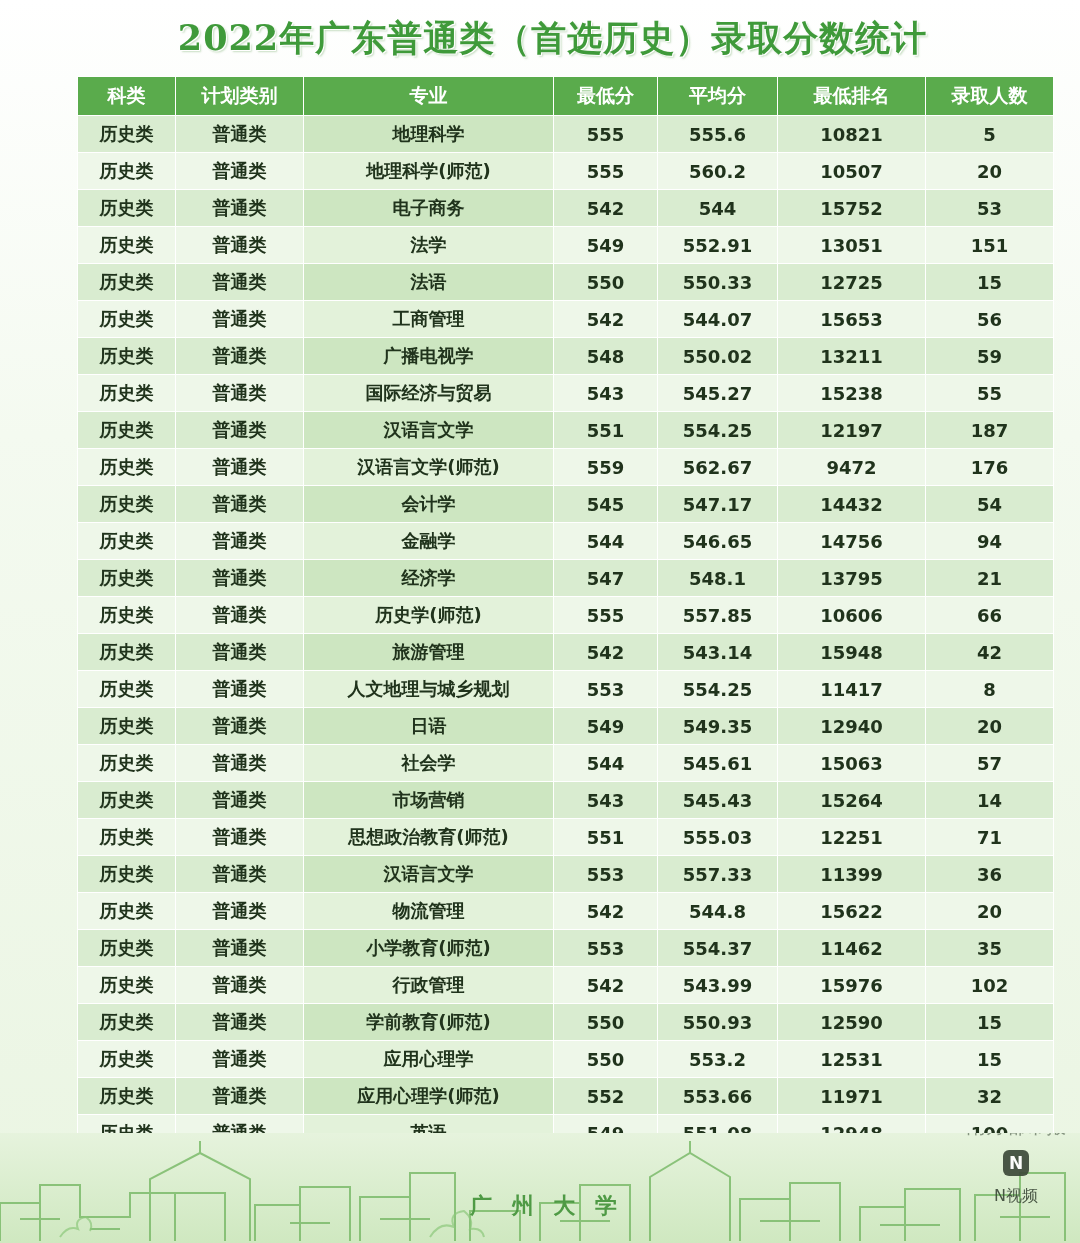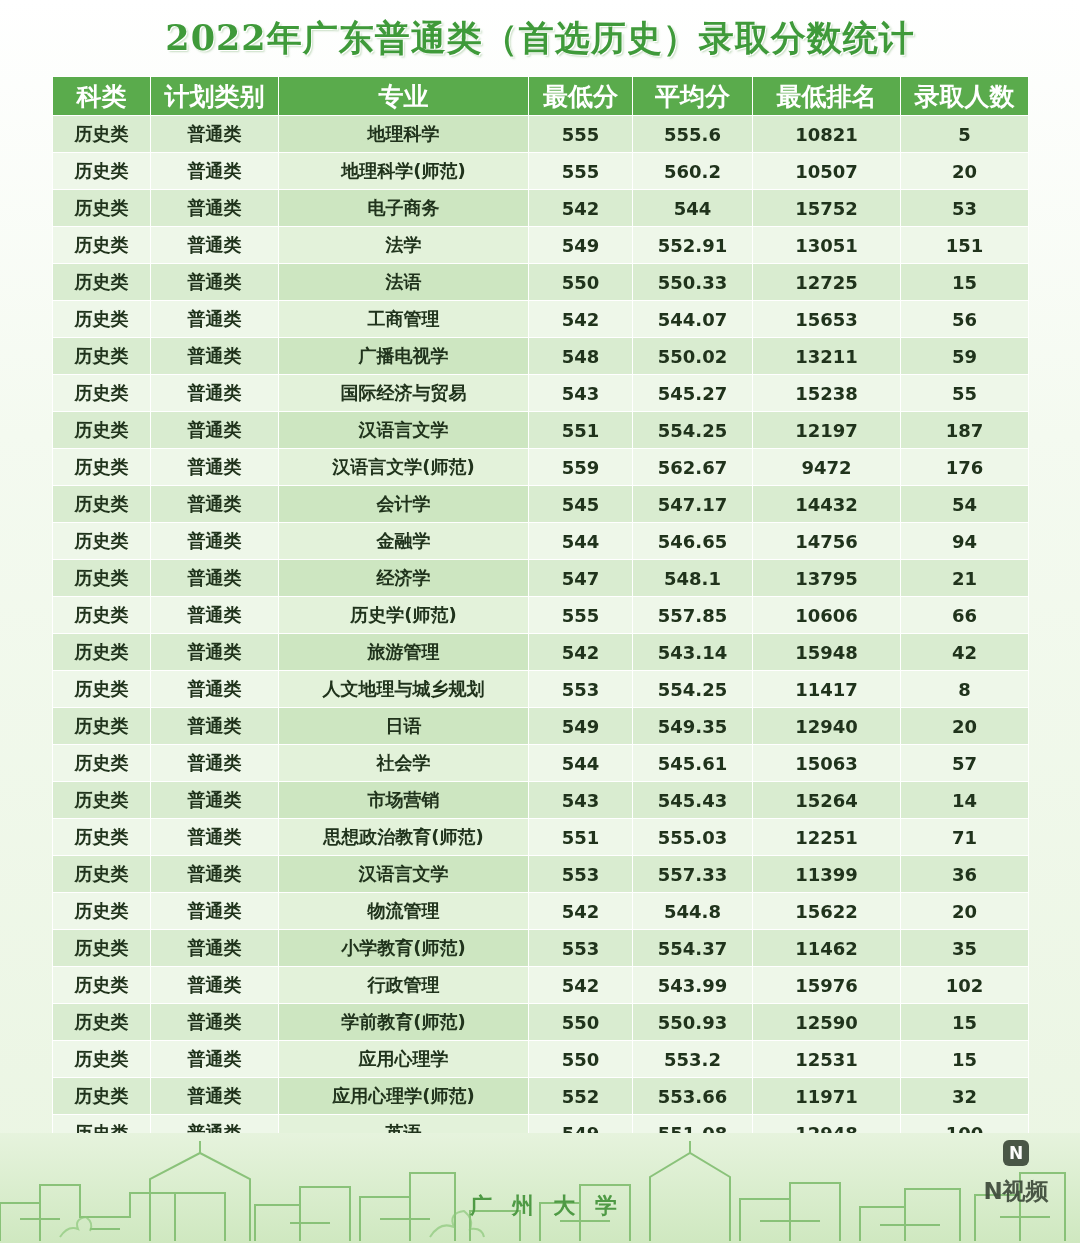--- a/index.html
+++ b/index.html
@@ -13,20 +13,21 @@
     font-family: "Liberation Sans", sans-serif;
     overflow: hidden;
     position: relative;
   }
   .page {
     position: relative;
     width: 1080px;
     height: 1243px;
     background: linear-gradient(180deg, #ffffff 0%, #f4faf0 35%, #eaf5e2 100%);
     box-sizing: border-box;
+    padding-left: 25px;
   }
   .title-bar {
     height: 76px;
     display: flex;
     align-items: center;
     justify-content: center;
   }
   .title {
     font-family: "DejaVu Serif", "Liberation Serif", serif;
     font-weight: bold;
@@ -48,21 +49,21 @@
   table.score-table col.c1 { width: 128px; }
   table.score-table col.c2 { width: 250px; }
   table.score-table col.c3 { width: 104px; }
   table.score-table col.c4 { width: 120px; }
   table.score-table col.c5 { width: 148px; }
   table.score-table col.c6 { width: 128px; }
 
   table.score-table th {
     background: #5aab4c;
     color: #ffffff;
-    font-size: 25px;
+    font-size: 19px;
     font-weight: bold;
     height: 36px;
     border: 1px solid #ffffff;
     text-align: center;
     font-family: "DejaVu Sans", "Liberation Sans", sans-serif;
   }
   table.score-table td {
     height: 34px;
     border: 1px solid #ffffff;
     text-align: center;
@@ -134,22 +135,22 @@
     background: #3d4a3a;
     color: #ffffff;
     font-size: 17px;
     font-weight: bold;
     display: flex;
     align-items: center;
     justify-content: center;
     font-family: "DejaVu Sans", "Liberation Sans", sans-serif;
   }
   .wm-brand {
-    font-size: 23px;
-    font-weight: bold;
+    font-size: 16px;
+    font-weight: normal;
     color: #3d4a3a;
     font-family: "DejaVu Sans", "Liberation Sans", sans-serif;
     white-space: nowrap;
   }
 </style>
 </head>
 <body>
 
 <div class="page">
 

